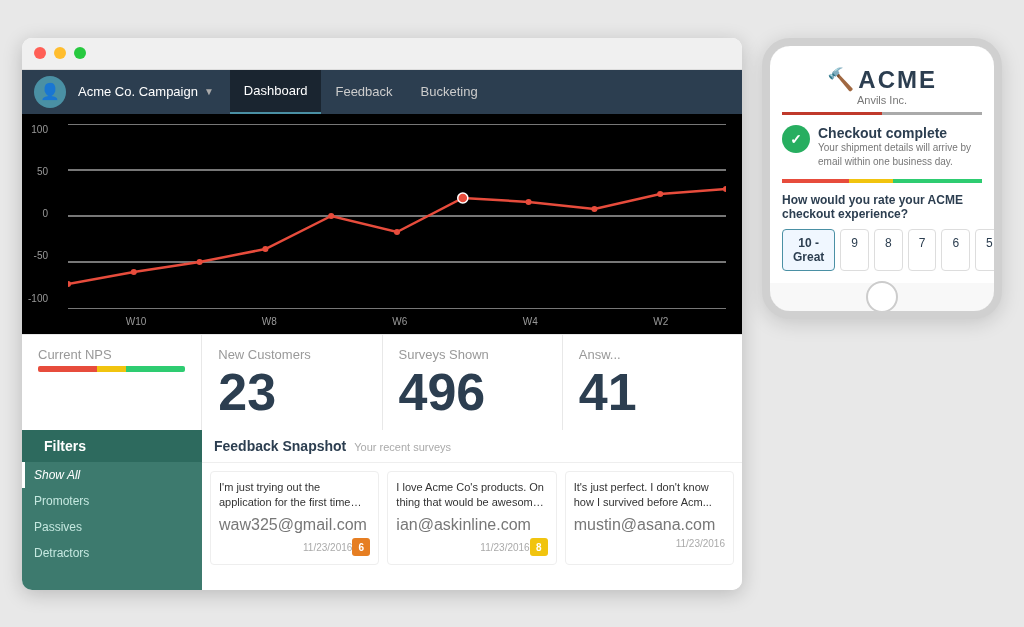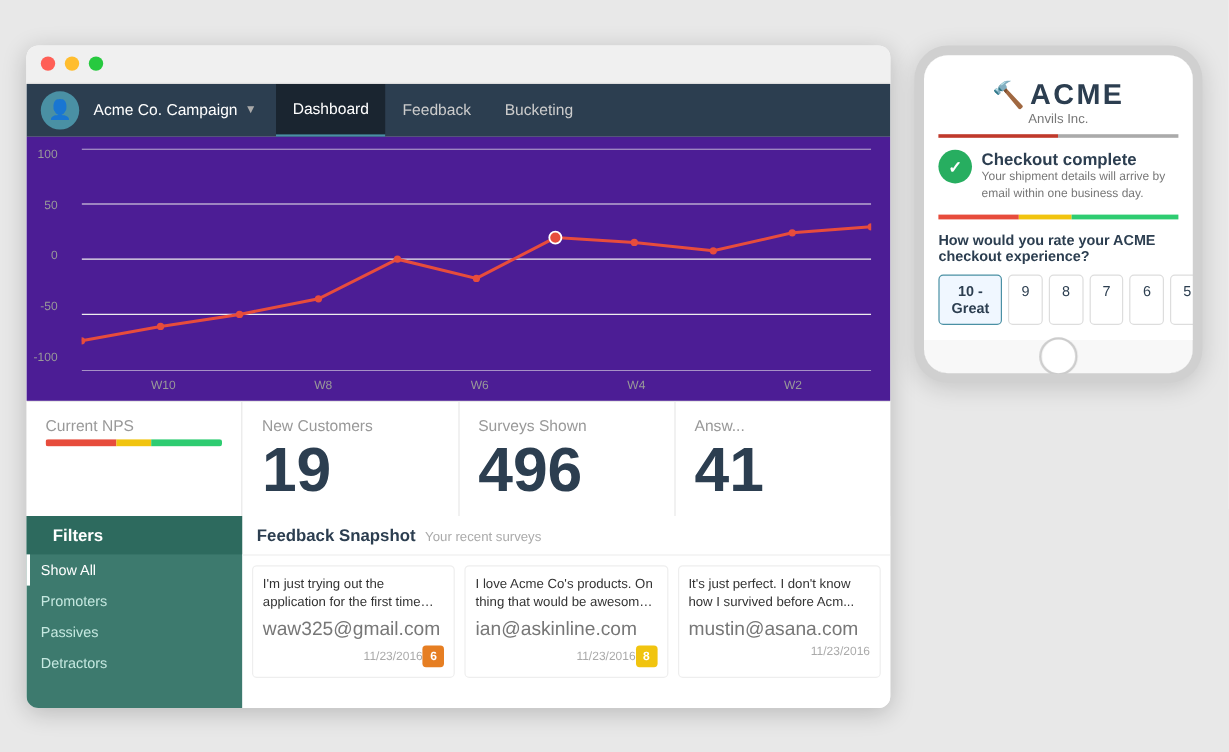--- a/index.html
+++ b/index.html
@@ -86,21 +86,21 @@
       cursor: pointer;
     }
     .nav-item.active {
       background: #1a2530;
       color: #fff;
       border-bottom: 2px solid #4a90a4;
     }
 
     
     .chart-area {
-      background: #4c1d95;
+      background: #000000;
       padding: 10px 16px;
       position: relative;
       height: 220px;
     }
     .chart-y-labels {
       position: absolute;
       left: 0;
       top: 10px;
       bottom: 30px;
       width: 30px;
@@ -188,20 +188,21 @@
       font-size: 12px;
       color: #c5e8e0;
       cursor: pointer;
       display: flex;
       align-items: center;
     }
     .sidebar-item.active {
       color: #fff;
       border-left: 3px solid #fff;
       padding-left: 9px;
+      font-style: italic;
     }
 
     
     .feedback-area {
       flex: 1;
       background: #fff;
       overflow: hidden;
     }
     .feedback-header {
       padding: 8px 12px;
@@ -450,21 +451,21 @@
         <div class="stat-label">Current NPS</div>
         <div class="stat-bar">
           <div class="stat-bar-seg" style="width:40%;background:#e74c3c;"></div>
           <div class="stat-bar-seg" style="width:20%;background:#f1c40f;"></div>
           <div class="stat-bar-seg" style="width:40%;background:#2ecc71;"></div>
         </div>
       </div>
 
       <div class="stat-card">
         <div class="stat-label">New Customers</div>
-        <div class="stat-value">19</div>
+        <div class="stat-value">23</div>
       </div>
 
       <div class="stat-card">
         <div class="stat-label">Surveys Shown</div>
         <div class="stat-value">496</div>
       </div>
 
       <div class="stat-card" style="overflow:hidden;">
         <div class="stat-label">Answ...</div>
         <div class="stat-value" style="font-size:52px;">41</div>

